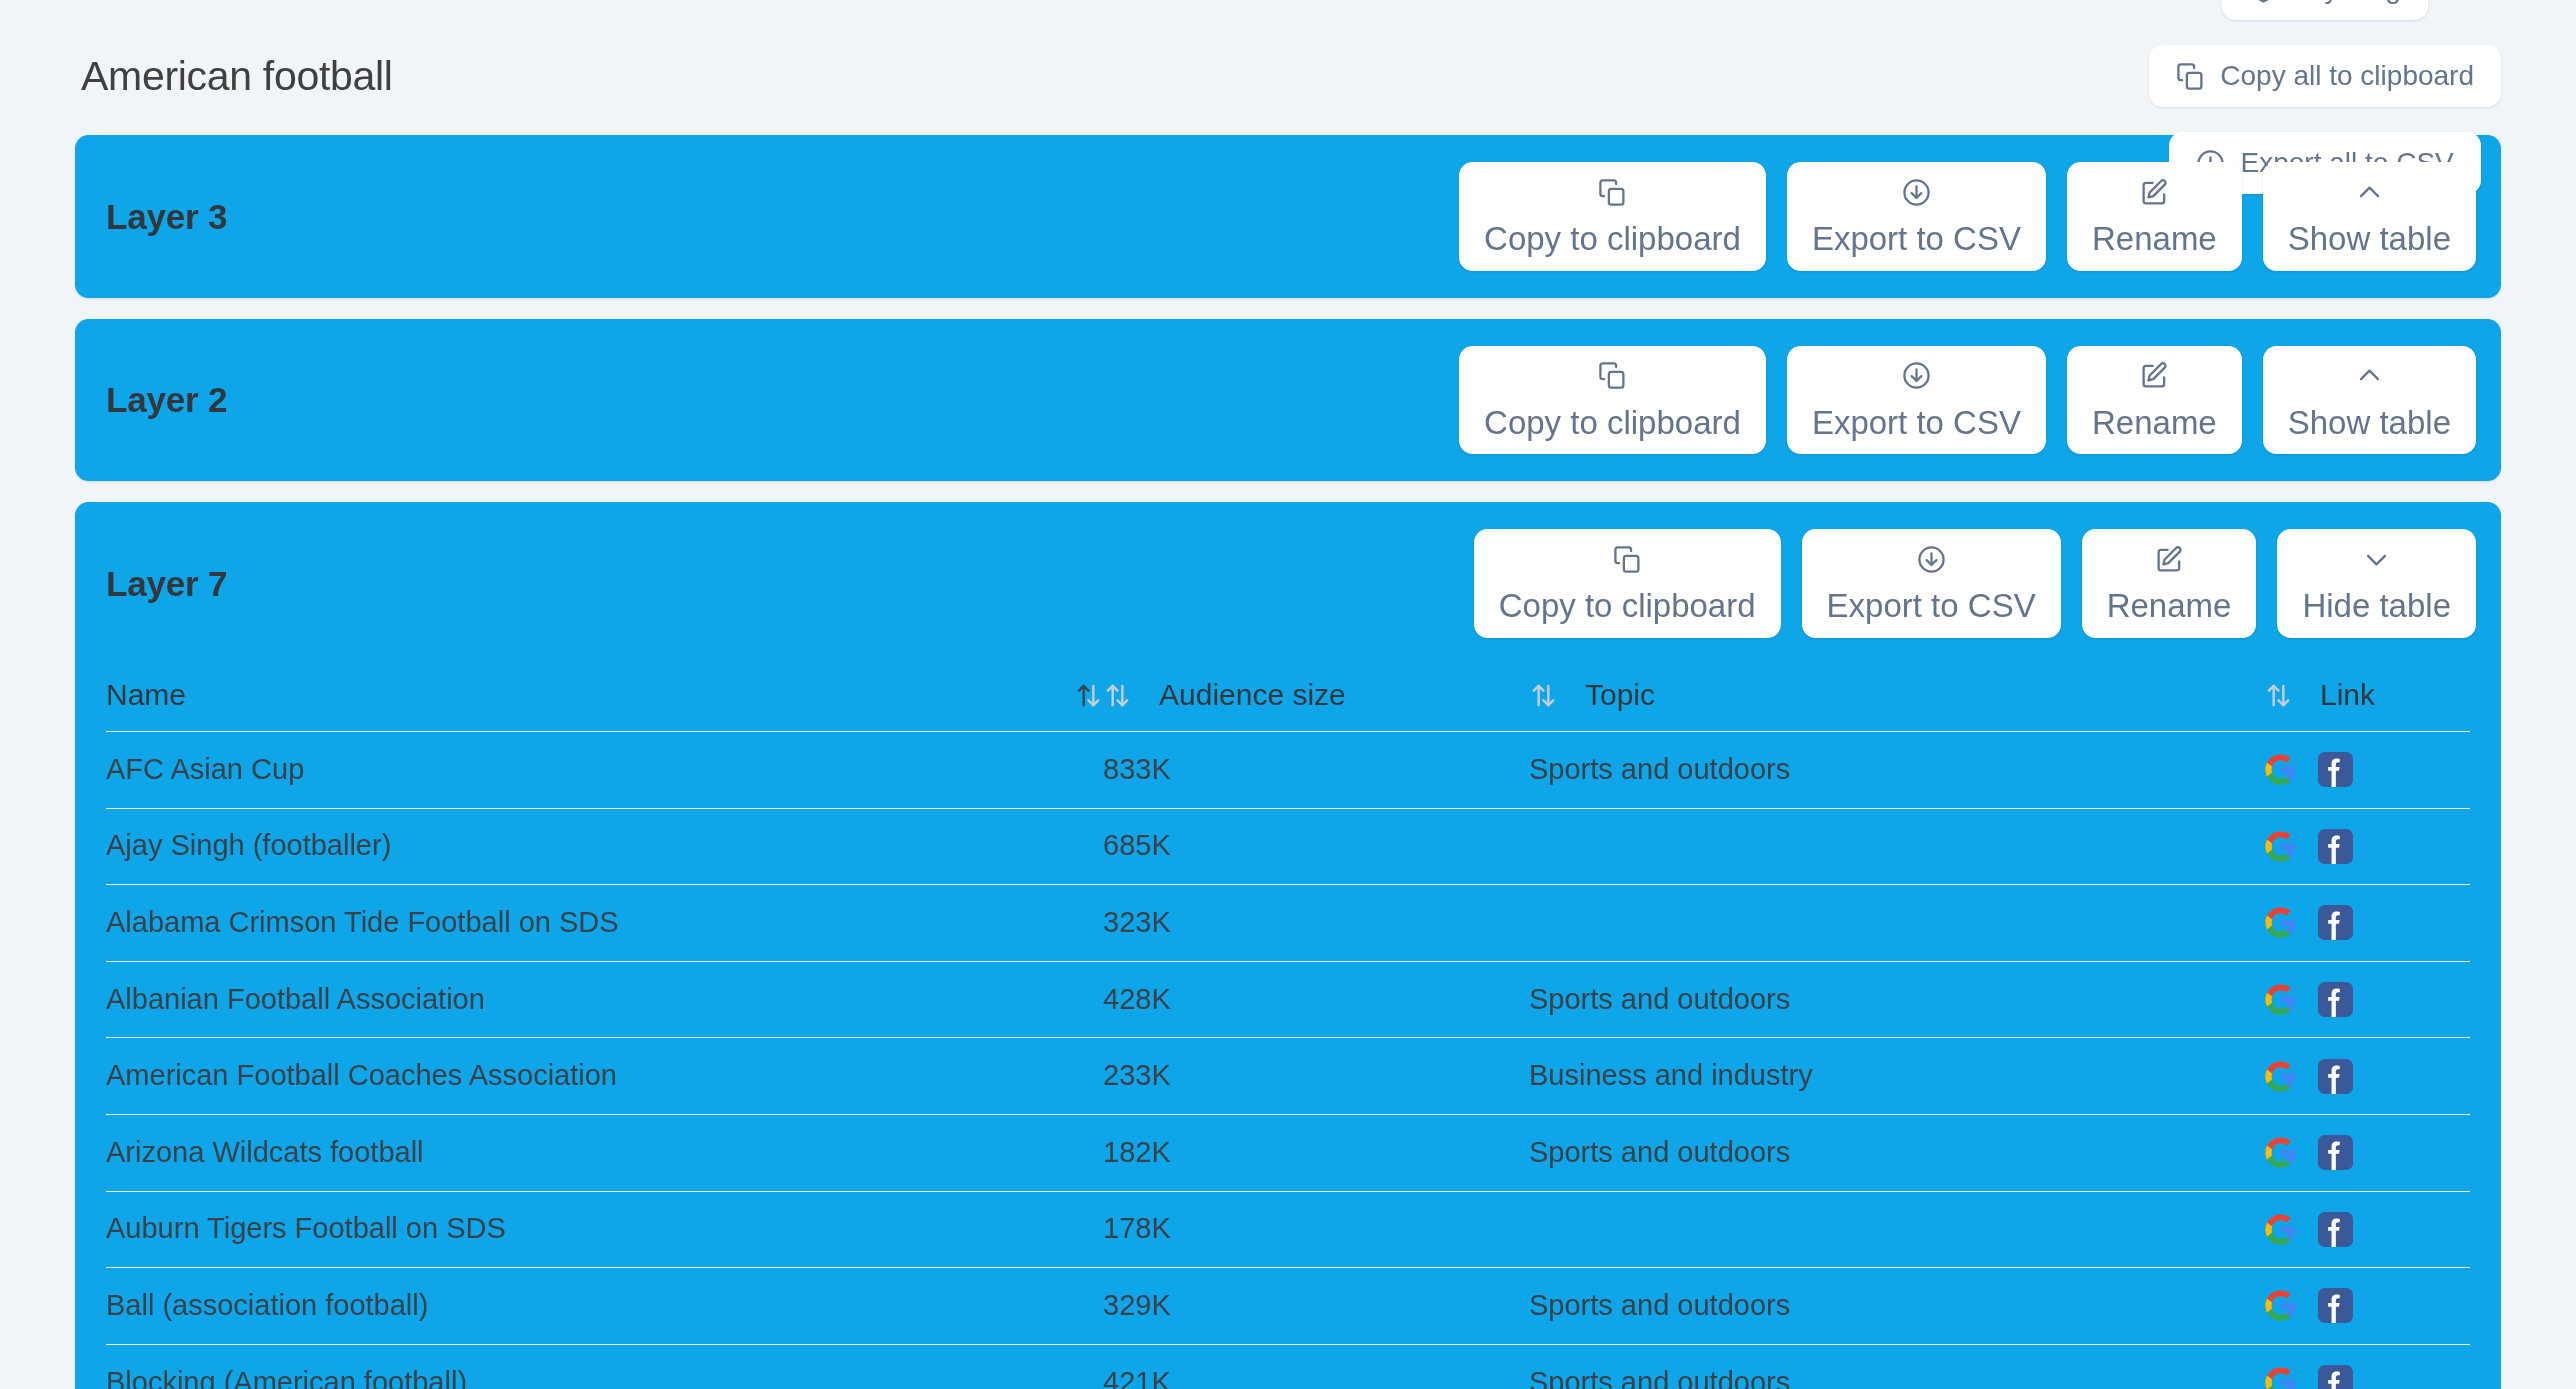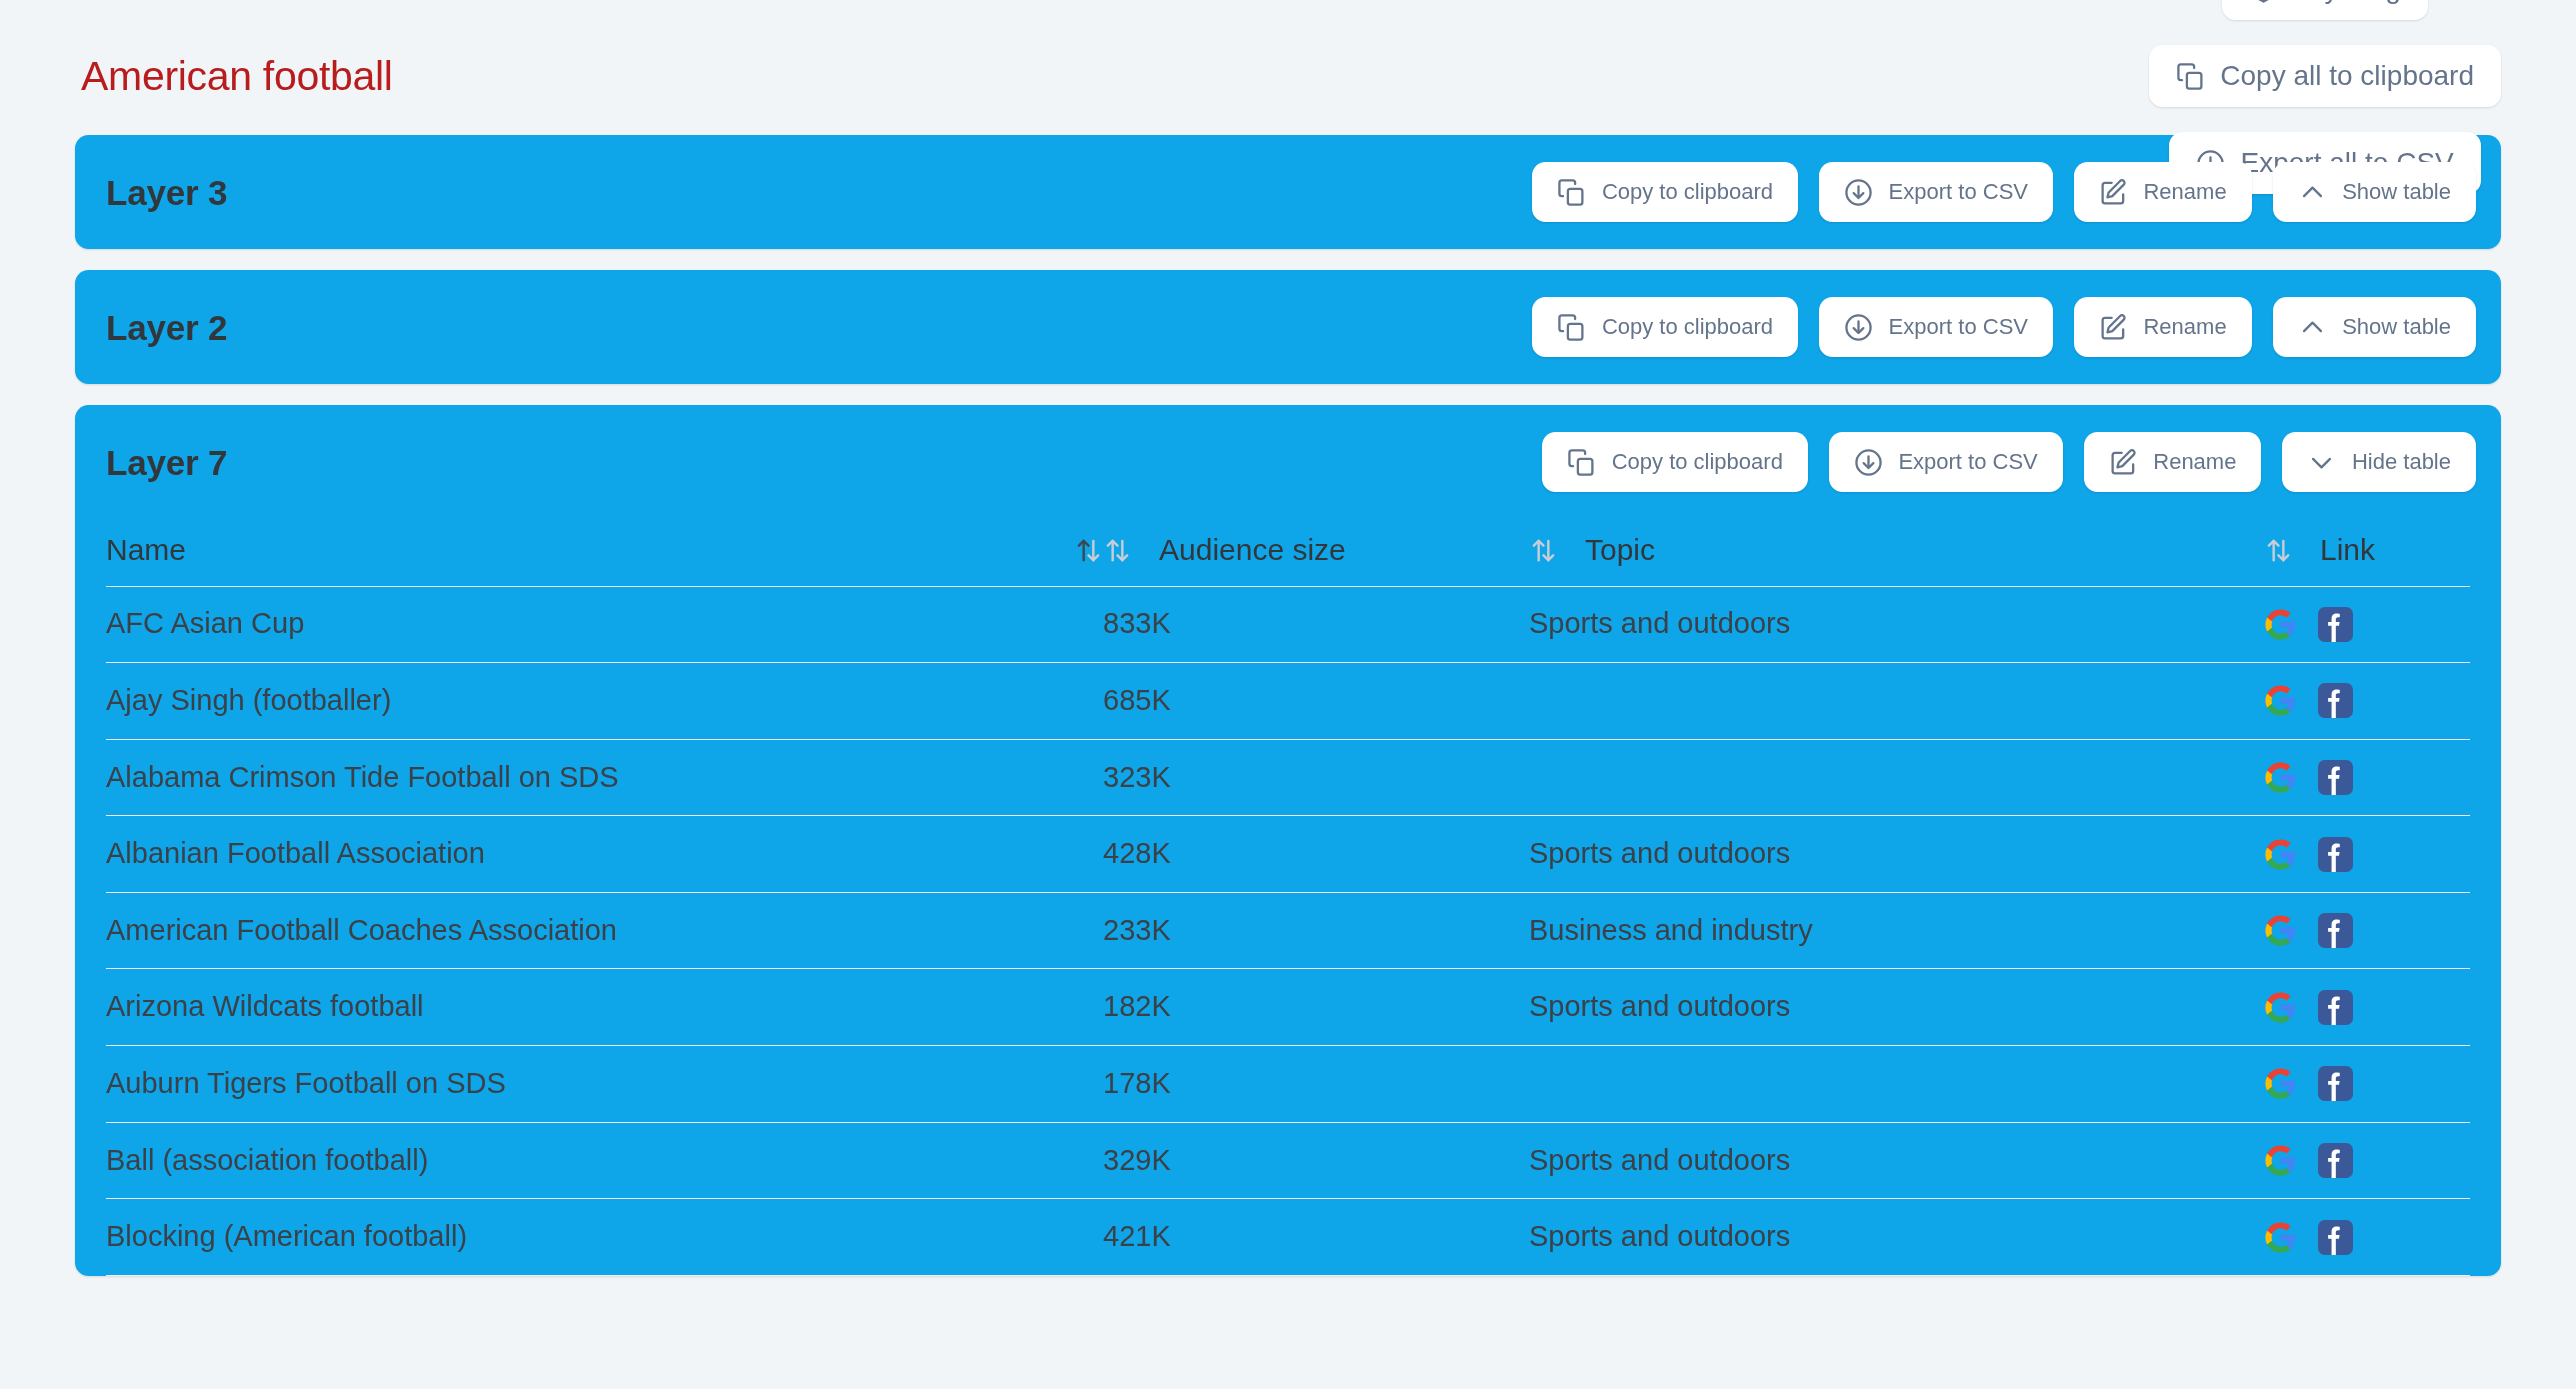--- a/index.html
+++ b/index.html
@@ -18,21 +18,21 @@
   .page-header {
     display: flex;
     align-items: center;
     justify-content: space-between;
     padding: 35px 75px 17.4px 81px;
     height: 135px;
   }
   .page-title {
     font-size: 41px;
     font-weight: 400;
-    color: #b91c1c;
+    color: #404040;
     letter-spacing: -0.3px;
     line-height: 1;
   }
   .header-actions {
     display: flex;
     align-items: center;
     gap: 25px;
     flex-direction: column;
   }
 
@@ -76,21 +76,21 @@
     font-weight: 700;
     color: #32373c;
     letter-spacing: -0.2px;
     line-height: 1;
   }
   .card-actions {
     display: flex;
     align-items: center;
     gap: 21px;
   }
-  .card-actions .btn { font-size: 22px; padding: 15.5px 25px; }
+  .card-actions .btn { font-size: 33px; padding: 15.5px 25px; flex-direction: column; }
 
   
   .table-wrap { padding: 0 31px 0 31px; }
   table.data-table {
     width: 100%;
     border-collapse: collapse;
     table-layout: fixed;
   }
   table.data-table th {
     text-align: left;

